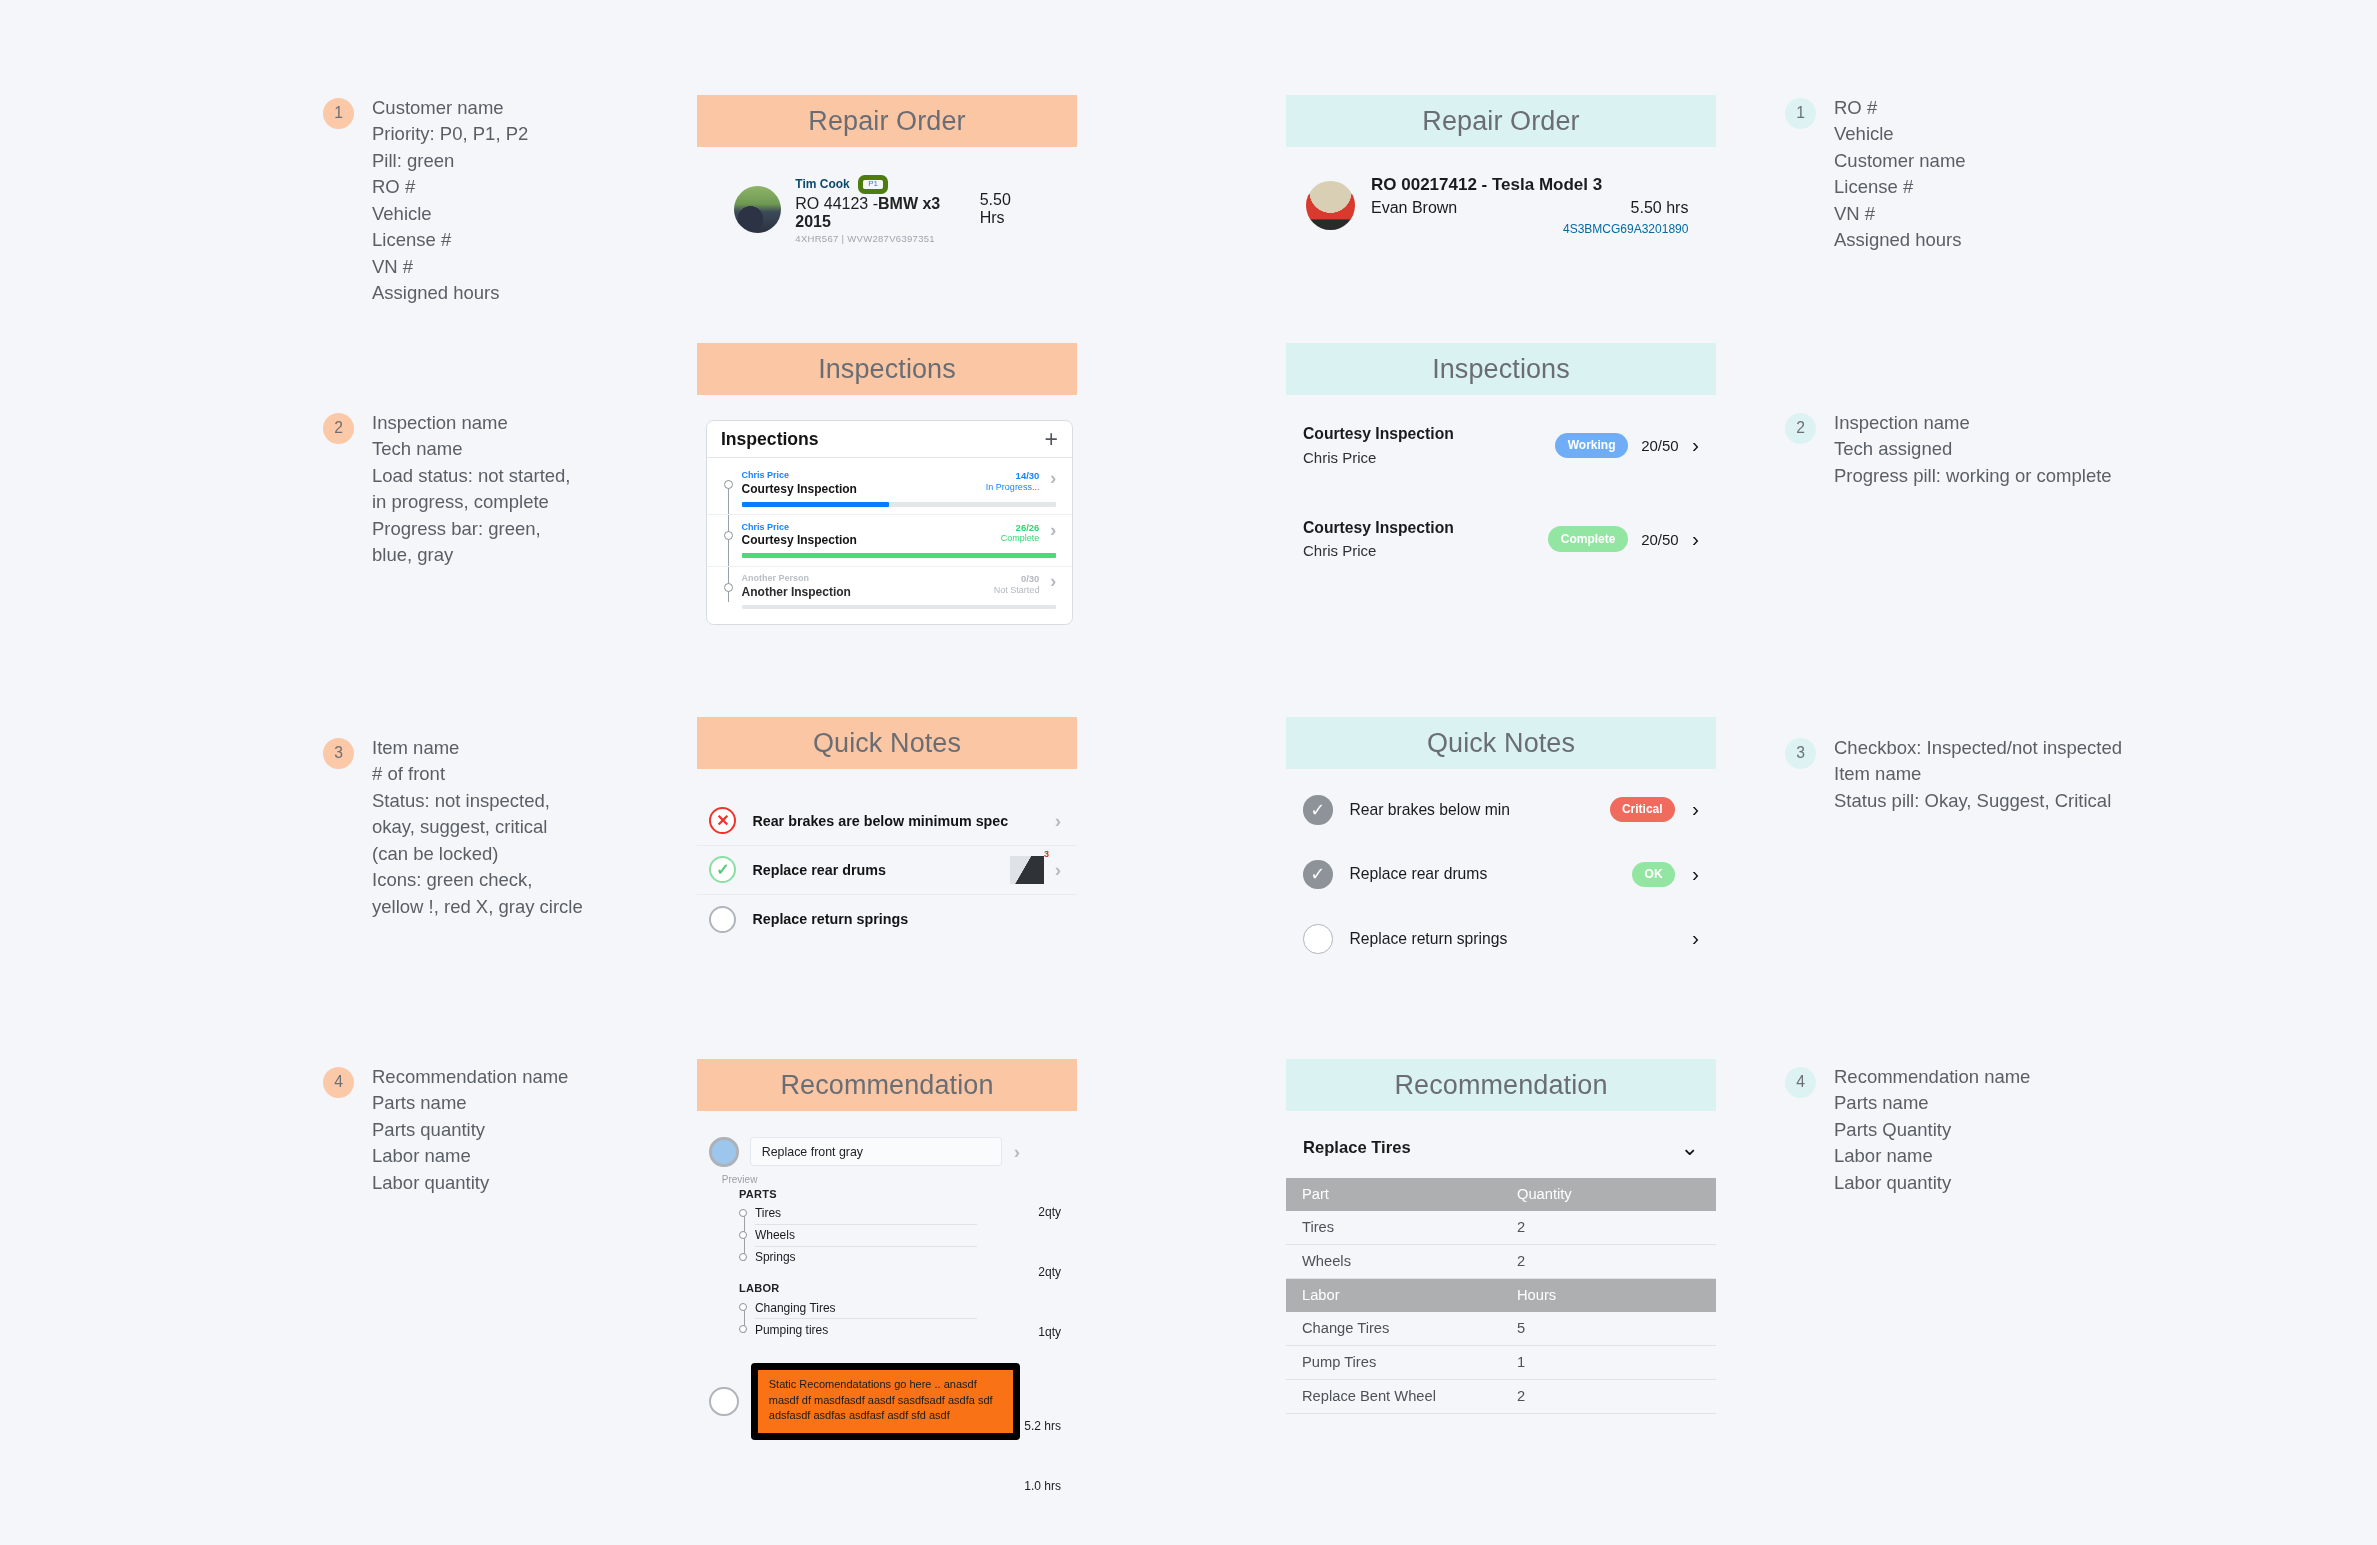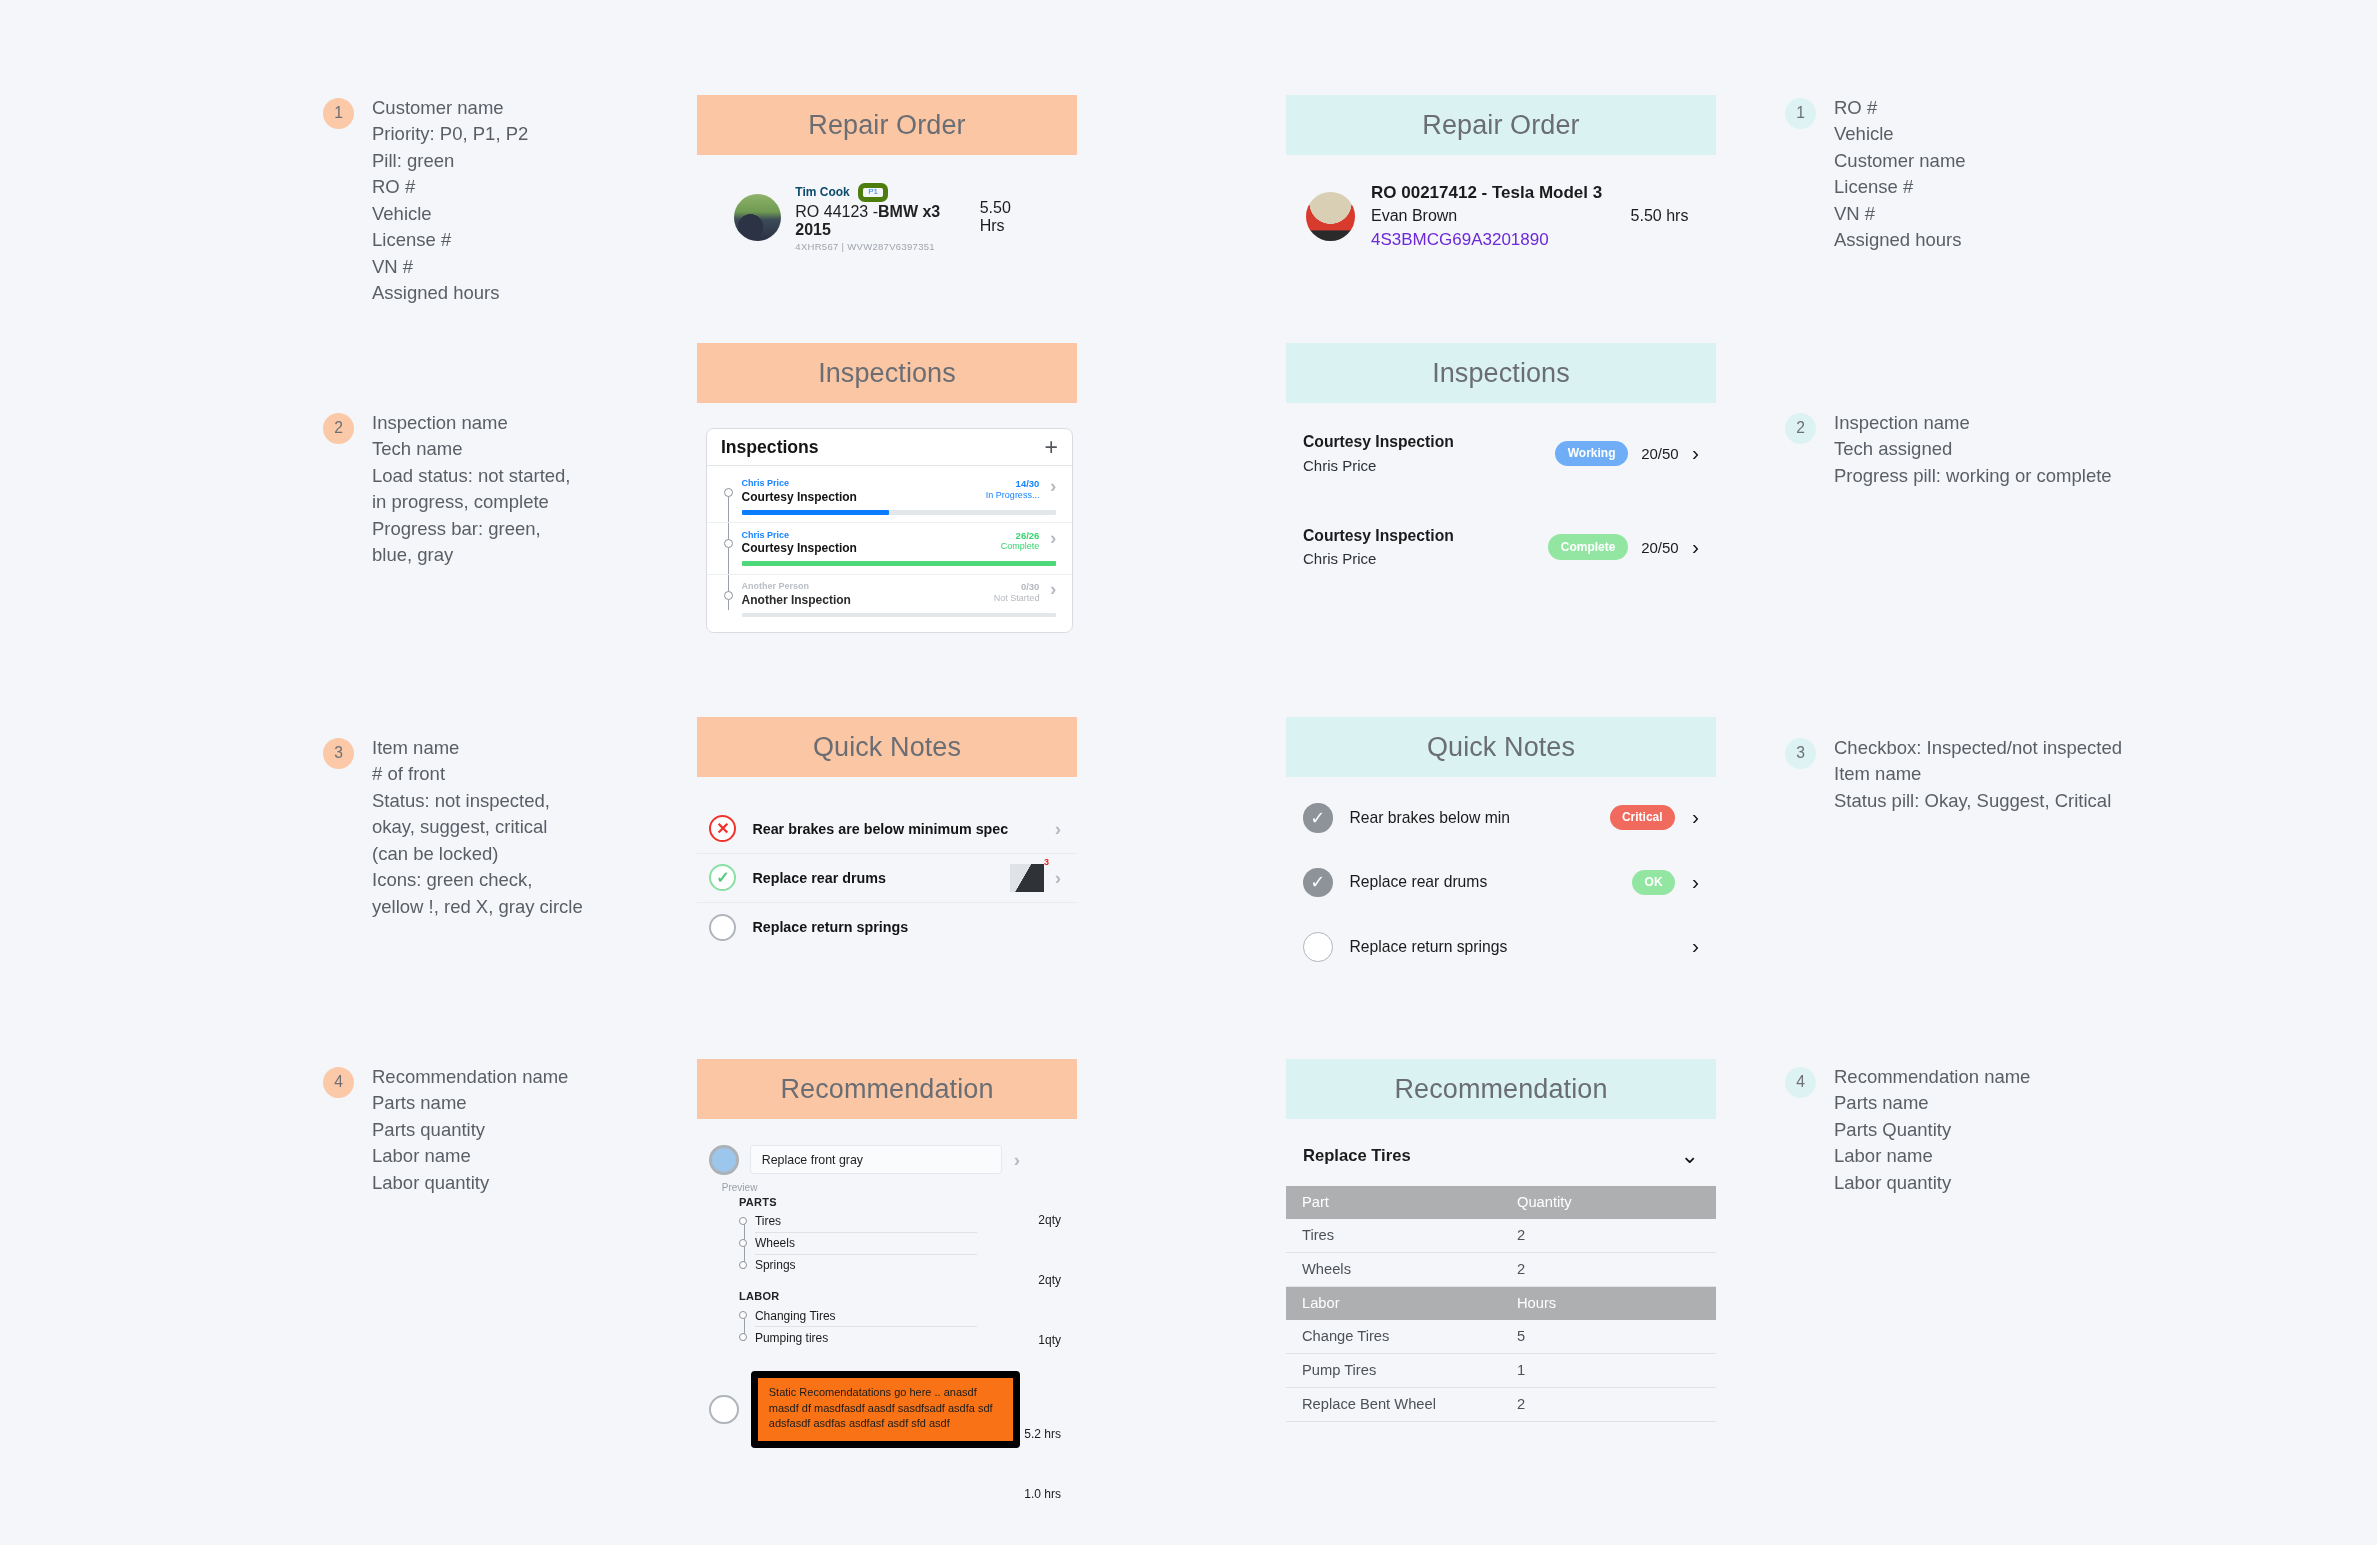--- a/index.html
+++ b/index.html
@@ -28,21 +28,21 @@
   .col-mid   { position: absolute; left: 697px; width: 380px; }
   .col-right { position: absolute; left: 1286px; width: 430px; }
 
   .band {
     width: 100%;
     display: flex; align-items: center; justify-content: center;
     font-size: 27px; font-weight: 300; color: #6a6e74; letter-spacing: 0.1px;
   }
   .band.peach { background: #FBC6A4; }
   .band.teal  { background: #DAF2F2; }
-  .band.h1 { height: 60px; text-align: right; }
+  .band.h1 { height: 52px; text-align: right; }
 
   
   .ro-mid { display: flex; align-items: center; padding: 0 37px; margin-top: 27.6px; }
   .ro-mid .avatar {
     width: 47px; height: 47px; border-radius: 50%; flex: 0 0 auto;
     background:
       radial-gradient(circle at 35% 70%, #2b3344 0 28%, transparent 29%),
       linear-gradient(180deg,#8fb36a 0%, #6f9a52 38%, #3c4a58 55%, #2a3140 100%);
   }
   .ro-mid .info { margin-left: 14.3px; }
@@ -139,21 +139,21 @@
     width: 49px; height: 49px; border-radius: 50%; flex: 0 0 auto;
     background:
       radial-gradient(circle at 50% 22%, #d9cfb4 0 46%, transparent 47%),
       linear-gradient(180deg,#d9cfb4 0 26%, #d83b2e 27% 78%, #2a2a2a 79% 100%);
   }
   .ro-right .info { margin-left: 16px; flex: 1; }
   .ro-right .t1 { font-size: 17px; font-weight: bold; color: #1b1b1b; }
   .ro-right .l2 { display: flex; align-items: baseline; margin-top: 4.8px; }
   .ro-right .t2 { font-size: 16px; color: #1b1b1b; }
   .ro-right .hrs { margin-left: auto; font-size: 16px; color: #1b1b1b; }
-  .ro-right .t3 { font-size: 17px; color: #6d28d9; margin-top: 4.8px; }
+  .ro-right .t3 { font-size: 12px; color: #0369a1; margin-top: 4.8px; text-align: right; }
 
   .ins-right { margin-top: 30px; }
   .ins-r-row { display: flex; align-items: center; padding: 0 17px 0 17px; }
   .ins-r-row + .ins-r-row { margin-top: 53px; }
   .ins-r-left .nm { font-size: 15.7px; font-weight: bold; color: #1b1b1b; }
   .ins-r-left .who { font-size: 15px; color: #2c3036; margin-top: 5.7px; }
   .ins-r-right { margin-left: auto; display: flex; align-items: center; gap: 13.3px; }
   .pill { border-radius: 475px; color: #fff; font-weight: bold; line-height: 1;
           padding: 6.2px 12.4px 7.1px; font-size: 12px; }
   .pill.blue  { background: #6FAEF7; }

